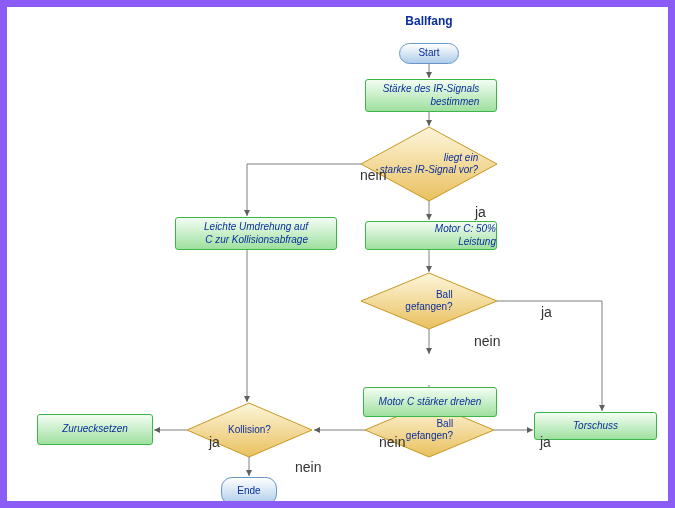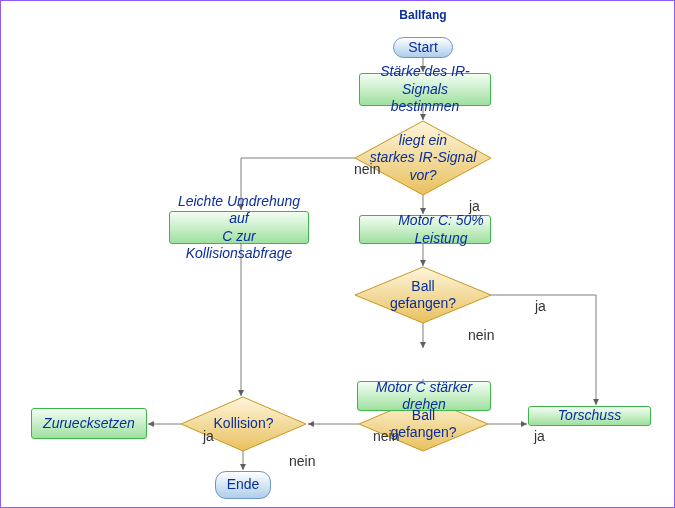--- a/index.html
+++ b/index.html
@@ -2,39 +2,39 @@
 <html><head>
 <meta charset="utf-8">
 <style>
   * { margin: 0; padding: 0; box-sizing: border-box; }
   html, body { background: #ffffff; font-family: "Liberation Sans", sans-serif; }
   .canvas {
     position: relative;
     width: 675px;
     height: 508px;
     background: #ffffff;
-    border: 1px solid #8b5cf6;
+    border: 7px solid #8b5cf6;
     overflow: hidden;
   }
   .title {
     position: absolute;
     left: 372px; top: 7px; width: 100px;
     text-align: center;
     font-size: 12px;
     font-weight: bold;
     color: #0a2f9c;
   }
   svg.edges { position: absolute; left: 0; top: 0; }
   .node, .dtext {
     position: absolute;
     display: flex;
     align-items: center;
     justify-content: center;
-    text-align: center;
-    font-size: 14px;
+    text-align: right;
+    font-size: 10px;
     line-height: 1.25;
     color: #0a2f9c;
     white-space: pre-line;
   }
   .process {
     border: 1px solid #3cb54a;
     border-radius: 3px;
     background: linear-gradient(#f3fdf3, #9fe09f);
     font-style: italic;
   }
@@ -92,34 +92,34 @@
     <span>Start</span>
   </div>
   <div class="node terminal" style="left:214px; top:470px; width:56px; height:28px;">
     <span>Ende</span>
   </div>
 
   <div class="node process" style="left:358px; top:72px; width:132px; height:33px;">
     <span>Stärke des IR-Signals
 bestimmen</span>
   </div>
-  <div class="node process" style="left:168px; top:210px; width:140px; height:33px;">
+  <div class="node process" style="left:168px; top:210px; width:162px; height:33px;">
     <span>Leichte Umdrehung auf
 C zur Kollisionsabfrage</span>
   </div>
   <div class="node process" style="left:358px; top:214px; width:132px; height:29px;padding-left:32px;">
     <span>Motor C: 50% Leistung</span>
   </div>
   <div class="node process" style="left:356px; top:348px; width:134px; height:30px;margin-top:32px;">
     <span>Motor C stärker drehen</span>
   </div>
   <div class="node process" style="left:30px; top:407px; width:116px; height:31px;">
     <span>Zuruecksetzen</span>
   </div>
-  <div class="node process" style="left:527px; top:405px; width:123px; height:20px;">
+  <div class="node process" style="left:527px; top:405px; width:123px; height:28px;">
     <span>Torschuss</span>
   </div>
 
   <div class="dtext" style="left:354px; top:120px; width:136px; height:74px;font-style:italic;">
     <span>liegt ein
 starkes IR-Signal vor?</span>
   </div>
   <div class="dtext" style="left:354px; top:266px; width:136px; height:56px;">
     <span>Ball
 gefangen?</span>

